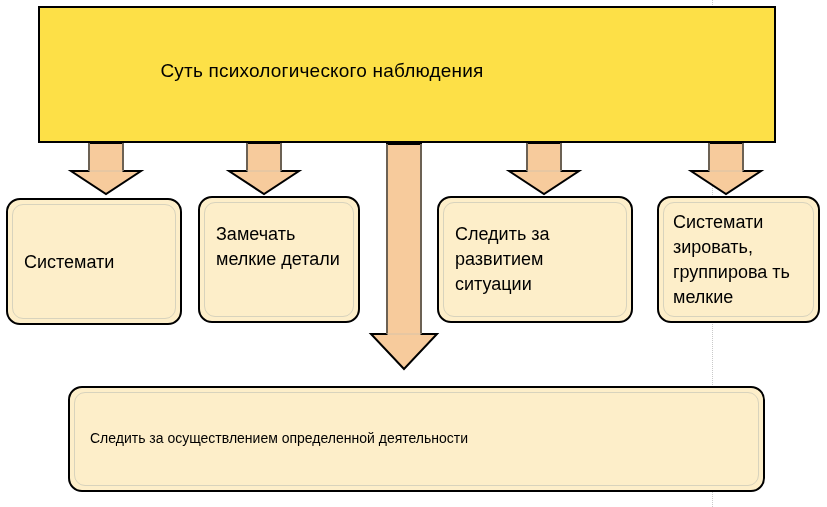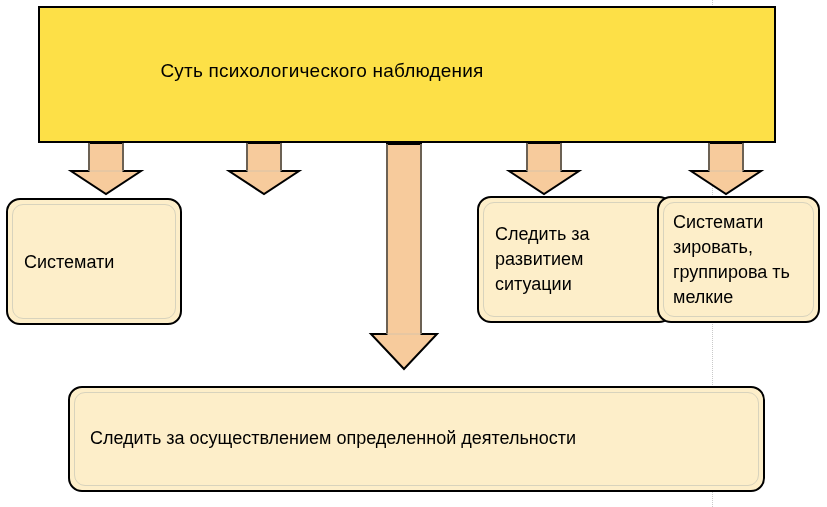--- a/index.html
+++ b/index.html
@@ -104,28 +104,28 @@
     z-index: 1;
   }
 
   
   #box-1 { left: 6px;   top: 198px; width: 176px; height: 127px; }
   #box-1 .node-text { top: 50px; }
 
   #box-2 { left: 198px; top: 196px; width: 162px; height: 127px; }
   #box-2 .node-text { top: 24px; }
 
-  #box-3 { left: 437px; top: 196px; width: 196px; height: 127px; margin-left: 40px; }
+  #box-3 { left: 437px; top: 196px; width: 196px; height: 127px; }
   #box-3 .node-text { top: 24px; }
 
   #box-4 { left: 657px; top: 196px; width: 163px; height: 127px; }
   #box-4 .node-text { top: 12px; left: 14px; right: 6px; }
 
   #box-bottom { left: 68px; top: 386px; width: 697px; height: 106px; }
-  #box-bottom .node-text { top: 38px; left: 20px; font-size: 18px; }
+  #box-bottom .node-text { top: 38px; left: 20px; font-size: 14px; }
 
   #arrow-1 { left: 70px;  top: 143px; }
   #arrow-2 { left: 228px; top: 143px; }
   #arrow-3 { left: 508px; top: 143px; }
   #arrow-4 { left: 690px; top: 143px; }
   #arrow-big-center { left: 370px; top: 144px; }
 </style>
 </head>
 <body>
 
@@ -179,20 +179,23 @@
       <line x1="17" y1="190" x2="51" y2="190" stroke="#d8c3a8" stroke-width="1"></line>
       <line x1="17" y1="0" x2="17" y2="190" stroke="#d8c3a8" stroke-width="1"></line>
       <line x1="51" y1="0" x2="51" y2="190" stroke="#d8c3a8" stroke-width="1"></line>
     </svg>
   </div>
 
   <div class="node-box" id="box-1">
     <div class="node-text">Системати</div>
   </div>
 
+  <div class="node-box" id="box-2">
+    <div class="node-text">Замечать мелкие детали</div>
+  </div>
 
   <div class="node-box" id="box-3">
     <div class="node-text">Следить за развитием ситуации</div>
   </div>
 
   <div class="node-box" id="box-4">
     <div class="node-text">Системати зировать, группирова ть мелкие</div>
   </div>
 
   <div class="node-box" id="box-bottom">

